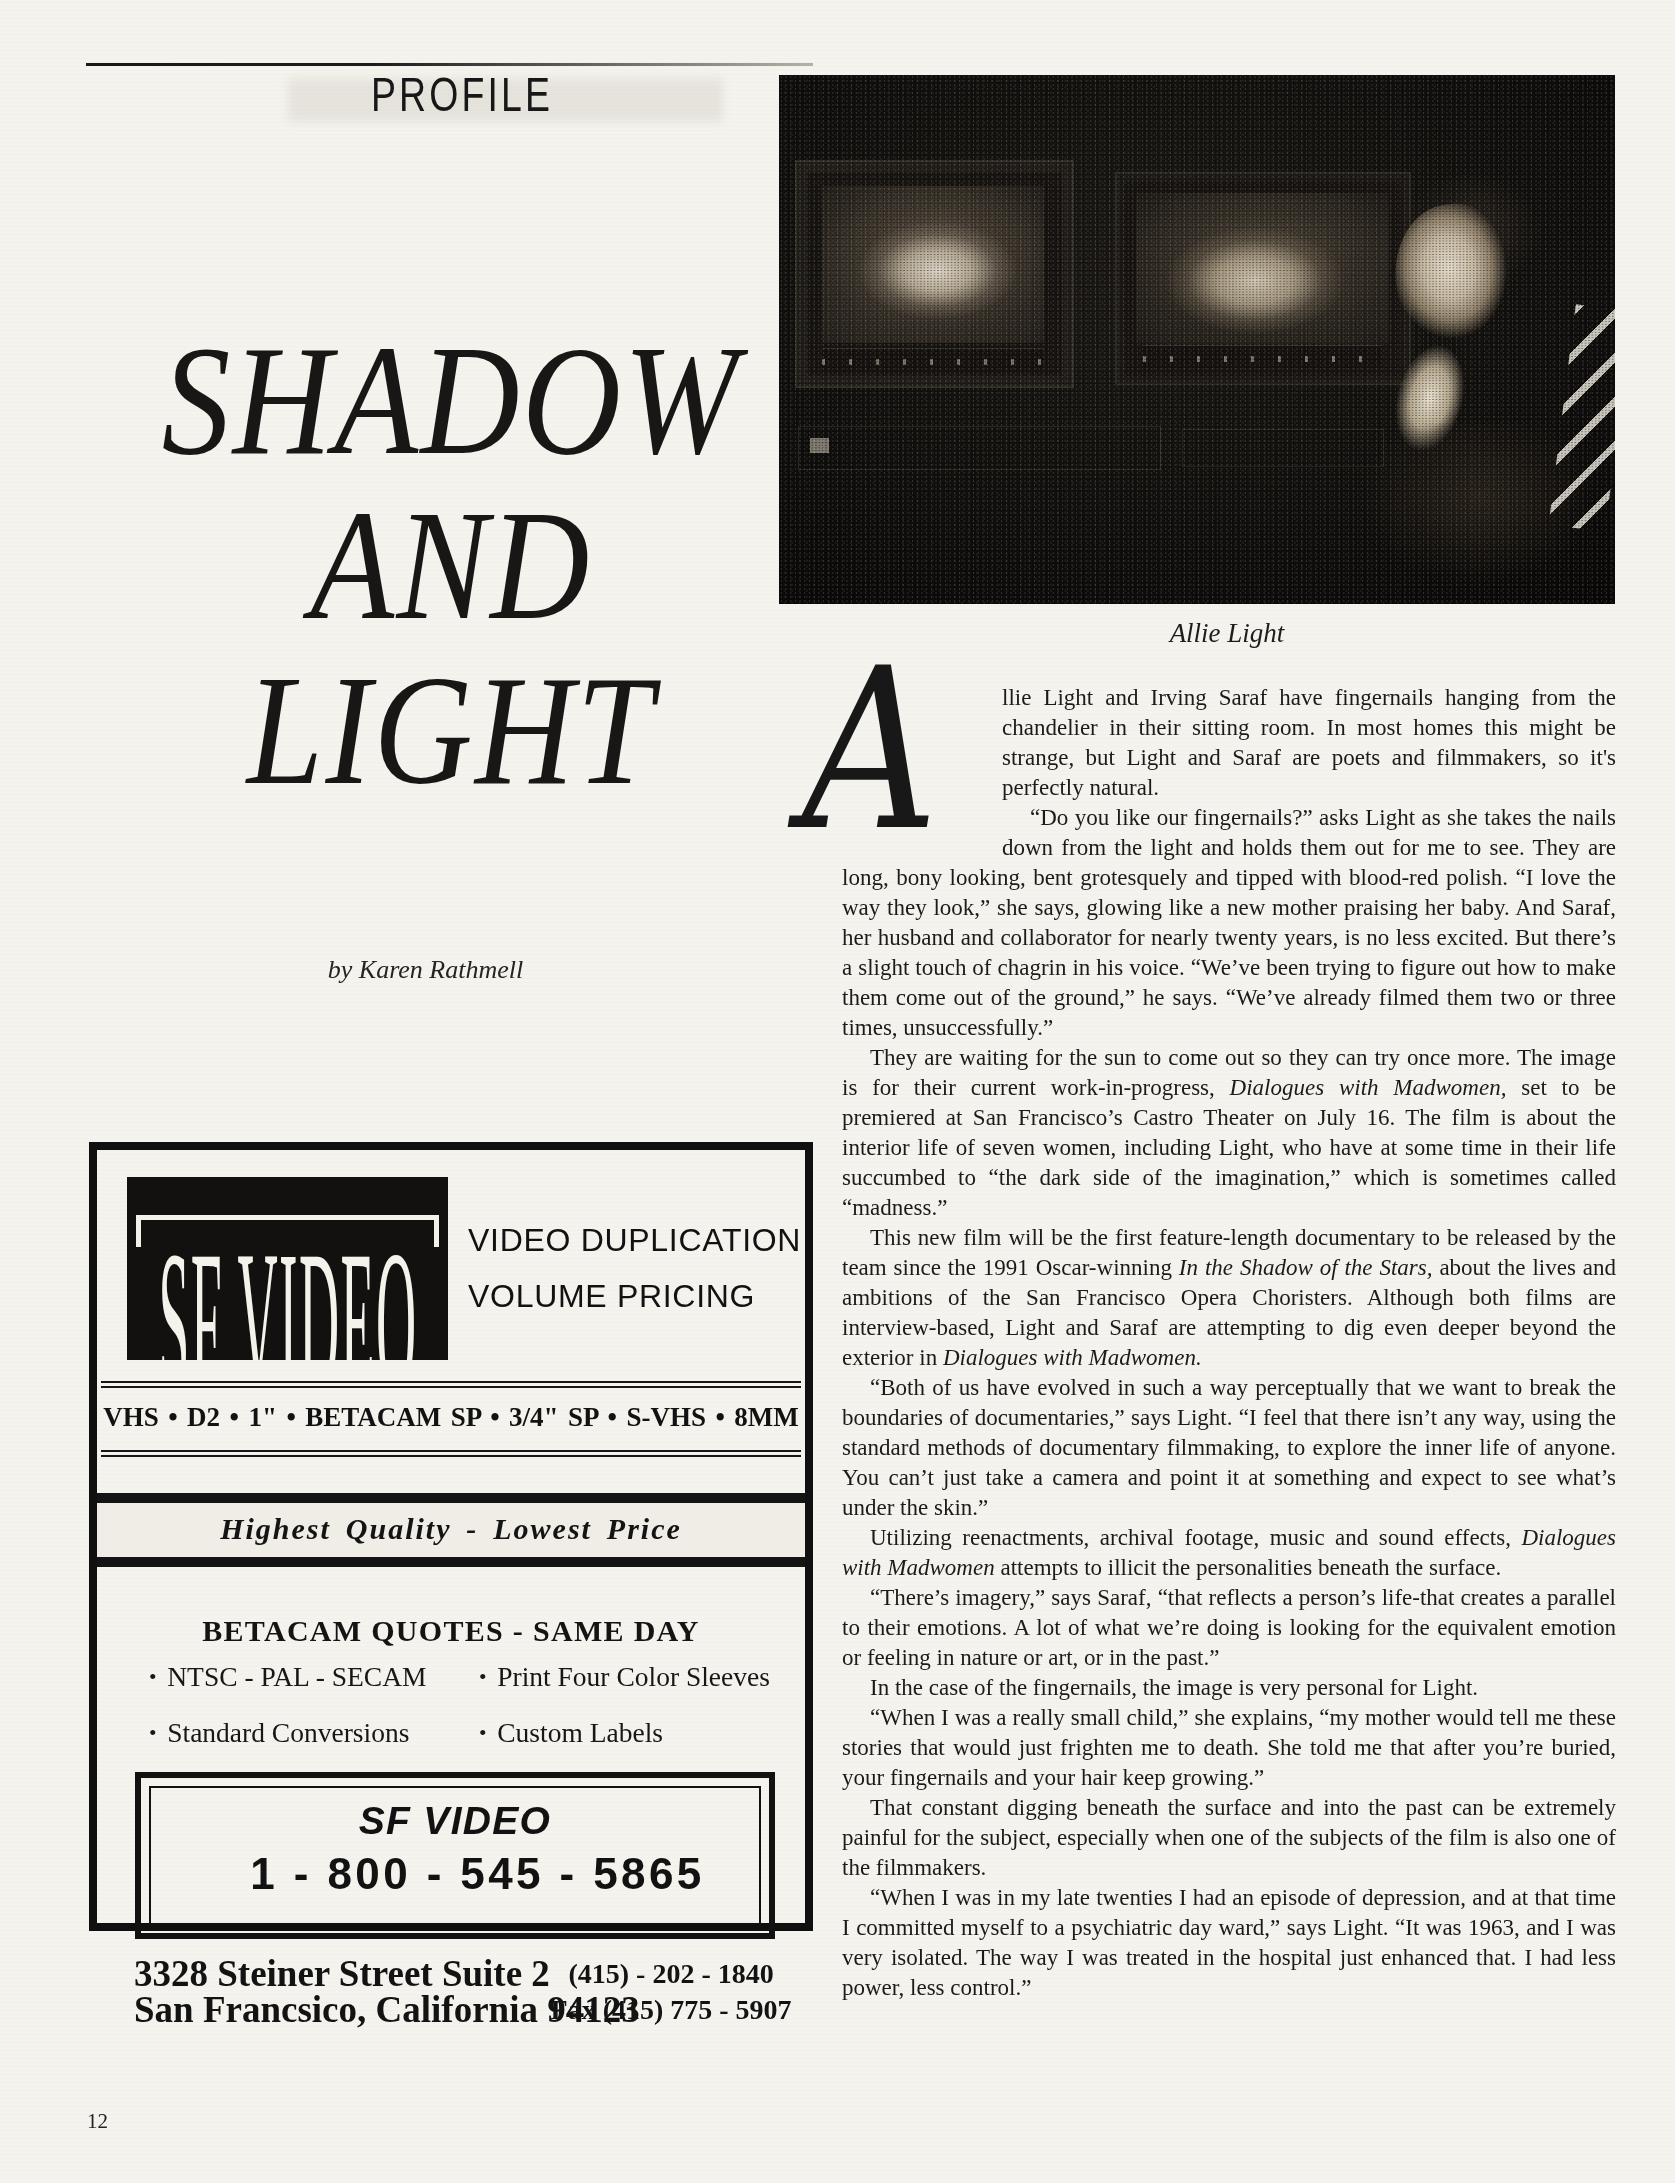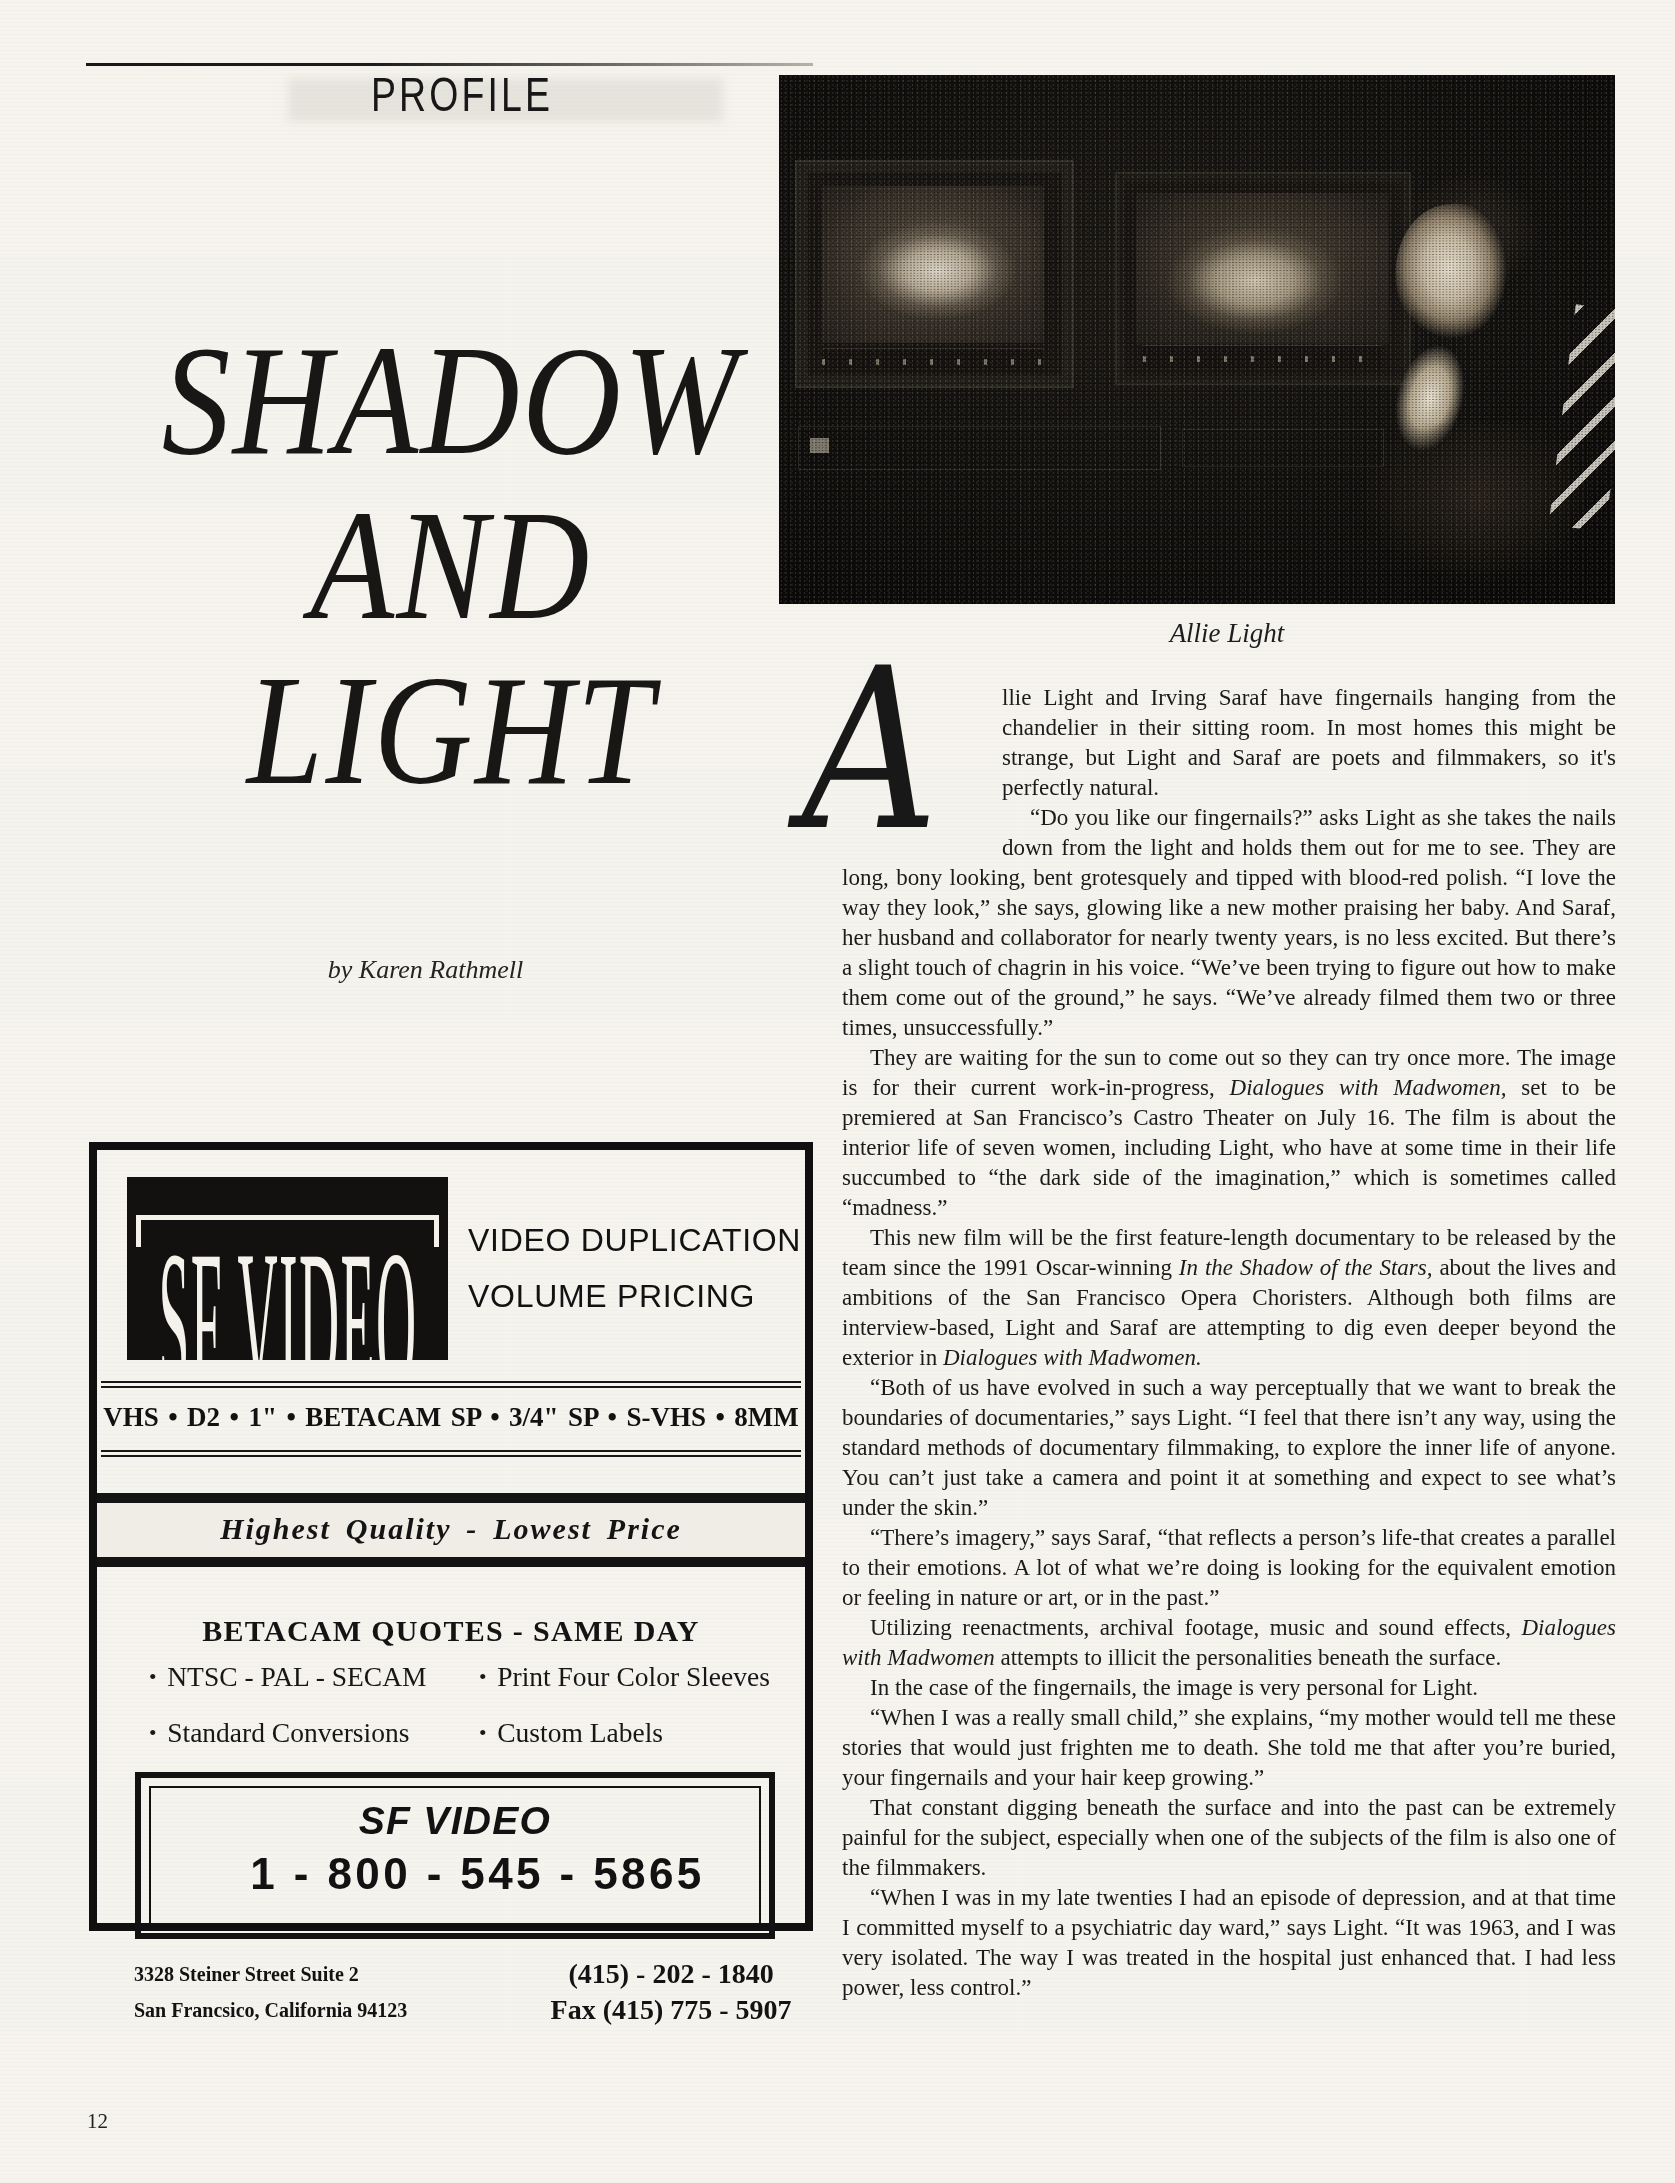--- a/index.html
+++ b/index.html
@@ -103,21 +103,21 @@
   .bullet{position:absolute;font-size:27.5px;line-height:1;color:#171717;}
   .bullet::before{content:"•";margin-right:10.7px;font-size:21.5px;vertical-align:2px;}
   .b-l1{left:52px;top:513px;} .b-r1{left:382px;top:513px;}
   .b-l2{left:52px;top:569px;} .b-r2{left:382px;top:569px;}
   .phonebox{position:absolute;left:38px;top:622px;width:640px;height:167px;border:6px solid #121212;padding:8px;}
   .phonebox-inner{width:100%;height:100%;border:2px solid #121212;text-align:center;}
   .pb-name{margin-top:13.4px;font-family:"Liberation Sans",sans-serif;font-style:italic;font-weight:700;
            font-size:39px;line-height:1;letter-spacing:1.3px;color:#121212;}
   .pb-number{margin-top:12px;font-family:"Liberation Sans",sans-serif;font-weight:700;
              font-size:44px;line-height:1;letter-spacing:3.4px;color:#121212;margin-left:45px;}
-  .addr-left{position:absolute;left:37px;top:806px;font-weight:700;font-size:20px;line-height:36px;color:#131313;}
+  .addr-left{position:absolute;left:37px;top:806px;font-weight:700;font-size:37px;line-height:36px;color:#131313;}
   .addr-right{position:absolute;right:13.4px;top:806px;text-align:center;font-weight:700;font-size:28px;
               line-height:36px;color:#131313;}
 
   .pageno{position:absolute;left:87px;top:2109px;font-size:21px;color:#222;}
 </style>
 </head>
 <body>
 
 <div class="page">
 
@@ -156,22 +156,22 @@
   <div class="body-col">
     <p class="para first">
       <span class="dropcap">
           <span>A</span>
         </span><span><span>llie Light and Irving Saraf have fingernails hanging from the chandelier in their sitting room. In most homes this might be strange, but Light and Saraf are poets and filmmakers, so it's perfectly natural.</span></span>
     </p>
     <p class="para"><span>“Do you like our fingernails?” asks Light as she takes the nails down from the light and holds them out for me to see. They are long, bony looking, bent grotesquely and tipped with blood-red polish. “I love the way they look,” she says, glowing like a new mother praising her baby. And Saraf, her husband and collaborator for nearly twenty years, is no less excited. But there’s a slight touch of chagrin in his voice. “We’ve been trying to figure out how to make them come out of the ground,” he says. “We’ve already filmed them two or three times, unsuccessfully.”</span></p>
     <p class="para"><span>They are waiting for the sun to come out so they can try once more. The image is for their current work-in-progress, </span><span class="it">Dialogues with Madwomen,</span><span> set to be premiered at San Francisco’s Castro Theater on July 16. The film is about the interior life of seven women, including Light, who have at some time in their life succumbed to “the dark side of the imagination,” which is sometimes called “madness.”</span></p>
     <p class="para"><span>This new film will be the first feature-length documentary to be released by the team since the 1991 Oscar-winning </span><span class="it">In the Shadow of the Stars,</span><span> about the lives and ambitions of the San Francisco Opera Choristers. Although both films are interview-based, Light and Saraf are attempting to dig even deeper beyond the exterior in </span><span class="it">Dialogues with Madwomen.</span></p>
     <p class="para"><span>“Both of us have evolved in such a way perceptually that we want to break the boundaries of documentaries,” says Light. “I feel that there isn’t any way, using the standard methods of documentary filmmaking, to explore the inner life of anyone. You can’t just take a camera and point it at something and expect to see what’s under the skin.”</span></p>
+    <p class="para"><span>Utilizing reenactments, archival footage, music and sound effects, </span><span class="it">Dialogues with Madwomen</span><span> attempts to illicit the personalities beneath the surface.</span></p>
     <p class="para"><span>“There’s imagery,” says Saraf, “that reflects a person’s life-that creates a parallel to their emotions. A lot of what we’re doing is looking for the equivalent emotion or feeling in nature or art, or in the past.”</span></p>
-    <p class="para"><span>Utilizing reenactments, archival footage, music and sound effects, </span><span class="it">Dialogues with Madwomen</span><span> attempts to illicit the personalities beneath the surface.</span></p>
     <p class="para"><span>In the case of the fingernails, the image is very personal for Light.</span></p>
     <p class="para"><span>“When I was a really small child,” she explains, “my mother would tell me these stories that would just frighten me to death. She told me that after you’re buried, your fingernails and your hair keep growing.”</span></p>
     <p class="para"><span>That constant digging beneath the surface and into the past can be extremely painful for the subject, especially when one of the subjects of the film is also one of the filmmakers.</span></p>
     <p class="para"><span>“When I was in my late twenties I had an episode of depression, and at that time I committed myself to a psychiatric day ward,” says Light. “It was 1963, and I was very isolated. The way I was treated in the hospital just enhanced that. I had less power, less control.”</span></p>
   </div>
 
   <div class="ad">
     <div class="ad-inner">
       <div class="ad-logo">
         <div class="logo-line">

